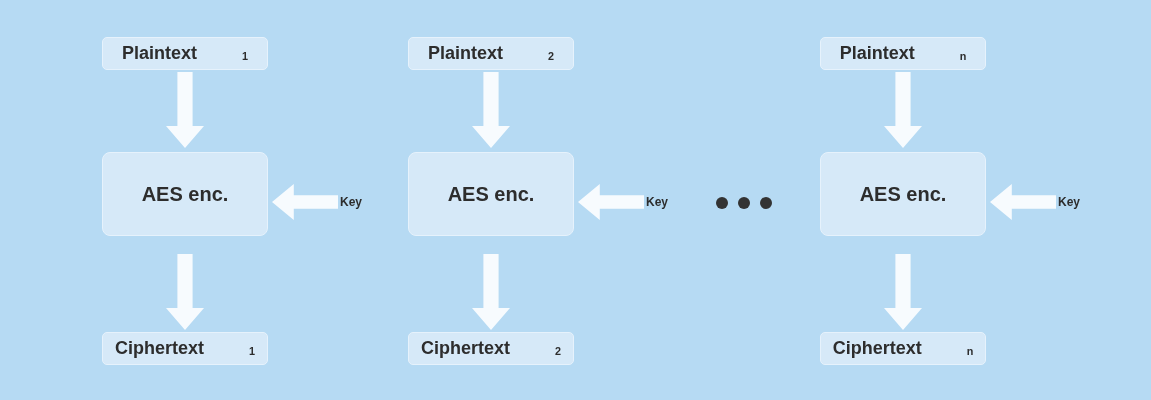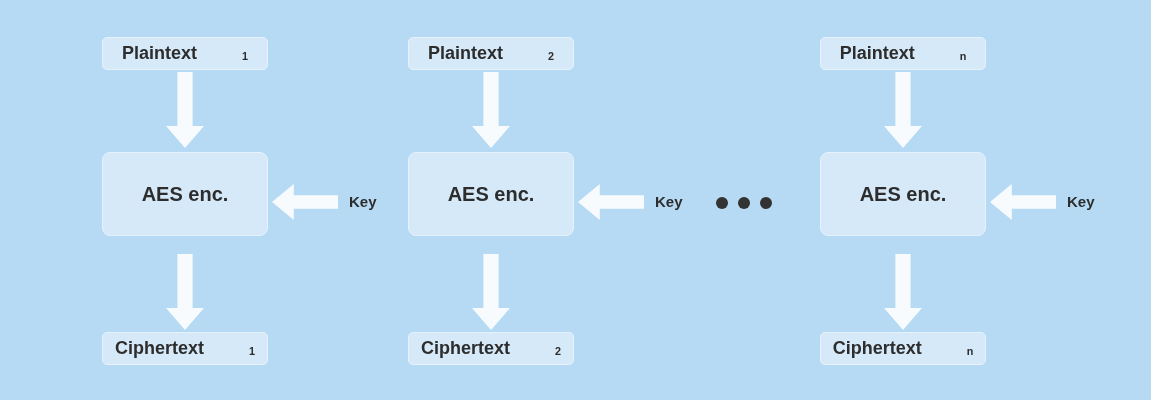--- a/index.html
+++ b/index.html
@@ -40,21 +40,21 @@
   .arrow-down.a1{top:72px;}
   .arrow-down.a2{top:254px;}
   .key-group{
     position:absolute;top:184px;height:36px;
     display:flex;align-items:center;
   }
   .arrow-left{
     width:66px;height:36px;background:var(--arrow);
     clip-path:polygon(0 50%, 33% 0, 33% 31%, 100% 31%, 100% 69%, 33% 69%, 33% 100%);
   }
-  .key-label{margin-left:11px;font-size:15px;font-weight:bold;line-height:36px;}
+  .key-label{margin-left:2px;font-size:12px;font-weight:bold;line-height:36px;}
   .ellipsis{
     position:absolute;left:716px;top:195px;width:56px;height:16px;
     display:flex;justify-content:space-between;align-items:center;
   }
   .dot{width:12px;height:12px;border-radius:50%;background:#333;}
 </style>
 </head>
 <body>
 
 <div class="stage">

